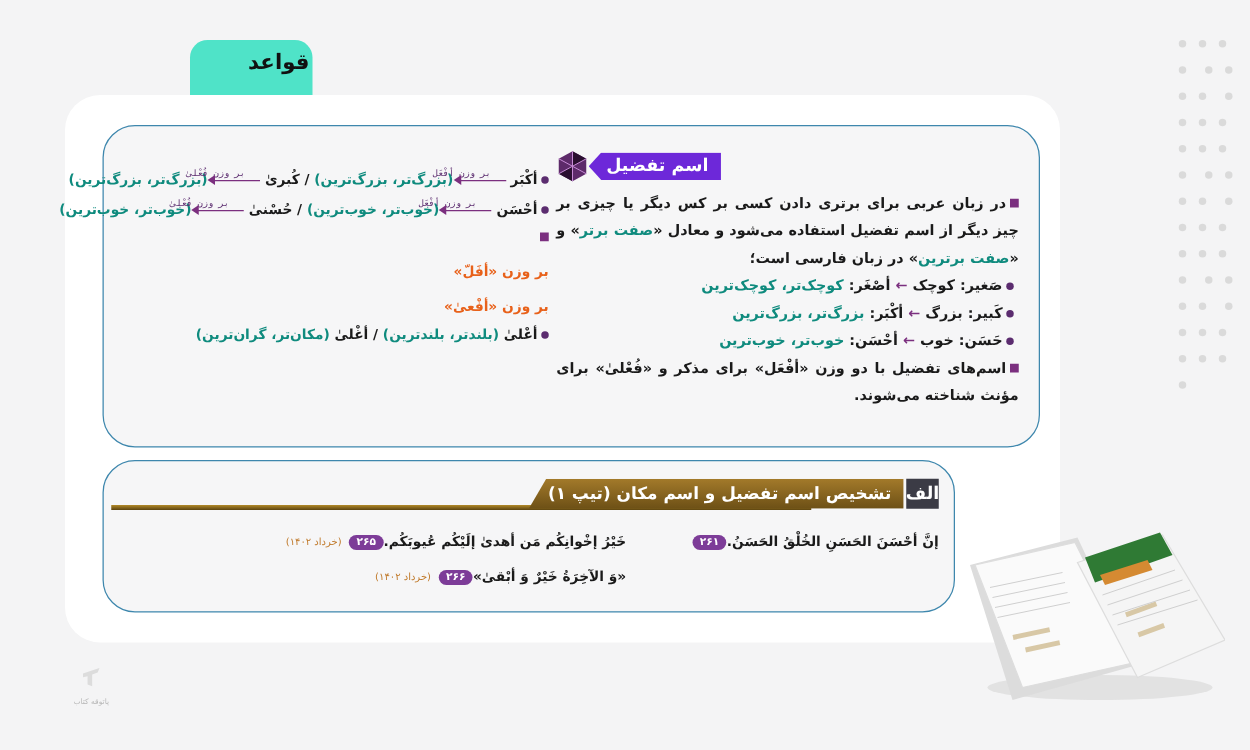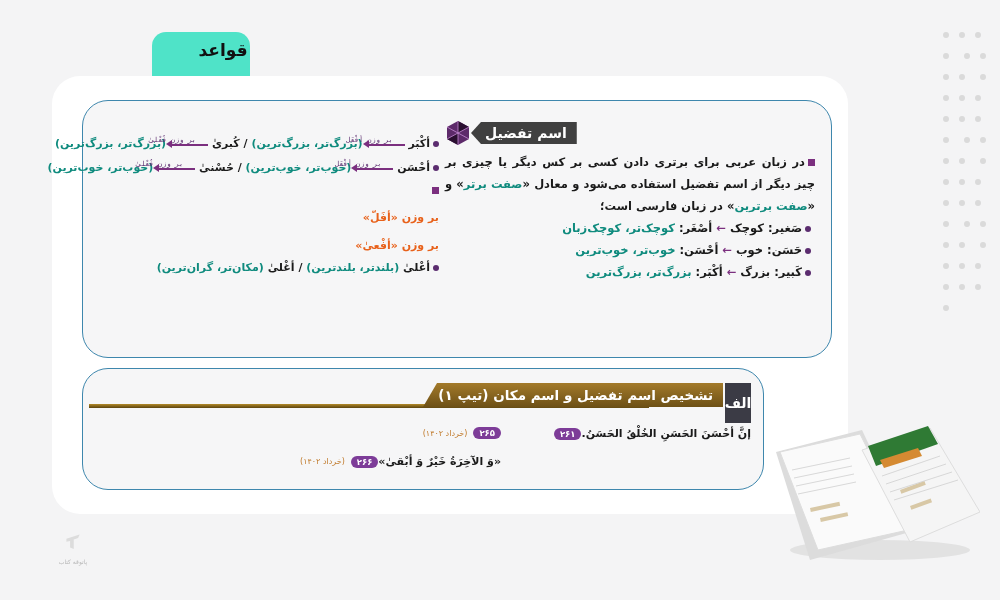--- a/index.html
+++ b/index.html
@@ -26,21 +26,21 @@
   .card-bottom { left: 82px; top: 368px; width: 682px; height: 122px; }
 
   .rtl { direction: rtl; text-align: right; }
 
   
   .col-right { position: absolute; right: 16px; top: 18px; width: 370px; font-size: 11.5px; line-height: 22px; font-weight: bold; }
   .section-title { display: flex; flex-direction: row-reverse; align-items: center; height: 28px; margin-bottom: 4px; }
   .hex { width: 26px; height: 26px; position: relative; }
   .hex svg { width: 26px; height: 26px; display: block; }
   .title-pill {
-    background: #404040; color: #fff; font-size: 14px; font-weight: bold; height: 22px;
+    background: #6d28d9; color: #fff; font-size: 14px; font-weight: bold; height: 22px;
     padding: 0 10px 0 14px; display: flex; align-items: center; margin-right: 15px;
     clip-path: polygon(10px 0, 100% 0, 100% 100%, 10px 100%, 0 50%);
     text-align: center;
   }
   .sq { display: inline-block; width: 7px; height: 7px; background: #7b2f7f; margin-left: 3px; vertical-align: middle; }
   .dot { display: inline-block; width: 6px; height: 6px; background: #5b2c6f; border-radius: 50%; margin-left: 3px; vertical-align: middle; }
   .teal { color: #0f8b7e; }
   .arrow { color: #7b2f7f; }
   .para { text-align: justify; text-align-last: right; }
 
@@ -54,21 +54,21 @@
   .orange { color: #e8611a; font-weight: bold; }
 
   
   .banner-line { position: absolute; left: 6px; top: 35px; width: 560px; height: 4px; background: linear-gradient(#b38a28, #5c4410); }
   .banner {
     position: absolute; right: 40px; top: 14px; height: 24px; width: 300px;
     background: linear-gradient(#a37a2a, #6d5016); color: #fff; font-weight: bold; font-size: 13.5px;
     display: flex; align-items: center; padding-right: 10px;
     clip-path: polygon(14px 0, 100% 0, 100% 100%, 0 100%);
   }
-  .alef { position: absolute; right: 12px; top: 14px; width: 26px; height: 40px; background: #3b3b45; color: #fff; font-weight: bold; font-size: 14px; display: flex; align-items: center; justify-content: center; }
+  .alef { position: absolute; right: 12px; top: 14px; width: 26px; height: 24px; background: #3b3b45; color: #fff; font-weight: bold; font-size: 14px; display: flex; align-items: center; justify-content: center; }
   .q-row { position: absolute; display: flex; flex-direction: row-reverse; align-items: center; font-size: 11px; font-weight: bold; }
   .qnum { background: #7d3c98; color: #fff; font-size: 8.5px; font-weight: bold; padding: 1px 6px; border-radius: 9px; margin-left: 6px; }
   .src { color: #c07a2b; font-size: 8px; font-weight: normal; margin-left: 18px; }
 
   
   .book { position: absolute; left: 770px; top: 420px; width: 210px; height: 150px; }
   .logo { position: absolute; left: 58px; top: 530px; width: 30px; text-align: center; }
   .logo-text { font-size: 6px; color: #b8b8b8; display: block; margin-top: 2px; white-space: nowrap; }
 </style>
 </head>
@@ -108,27 +108,30 @@
         </svg>
       </div>
       <div class="title-pill">اسم تفضیل</div>
     </div>
 
     <div class="para">
       <span class="sq"></span><span>در زبان عربی برای برتری دادن کسی بر کس دیگر یا چیزی بر چیز دیگر از اسم تفضیل استفاده می‌شود و معادل «</span><span class="teal">صفت برتر</span><span>» و «</span><span class="teal">صفت برترین</span><span>» در زبان فارسی است؛</span>
     </div>
 
     <div style="padding-right:4px;">
-      <span class="dot"></span><span>صَغیر: کوچک</span> <span class="arrow">←</span> <span>أصْغَر:</span> <span class="teal">کوچک‌تر، کوچک‌زبان</span>
+      <span class="dot"></span><span>صَغیر: کوچک</span> <span class="arrow">←</span> <span>أصْغَر:</span> <span class="teal">کوچک‌تر، کوچک‌ترین</span>
+    </div>
+    <div style="padding-right:4px;">
+      <span class="dot"></span><span>کَبیر: بزرگ</span> <span class="arrow">←</span> <span>أکْبَر:</span> <span class="teal">بزرگ‌تر، بزرگ‌ترین</span>
     </div>
     <div style="padding-right:4px;">
       <span class="dot"></span><span>حَسَن: خوب</span> <span class="arrow">←</span> <span>أحْسَن:</span> <span class="teal">خوب‌تر، خوب‌ترین</span>
     </div>
-    <div style="padding-right:4px;">
-      <span class="dot"></span><span>کَبیر: بزرگ</span> <span class="arrow">←</span> <span>أکْبَر:</span> <span class="teal">بزرگ‌تر، بزرگ‌ترین</span>
+    <div class="para">
+      <span class="sq"></span><span>اسم‌های تفضیل با دو وزن «أفْعَل» برای مذکر و «فُعْلیٰ» برای مؤنث شناخته می‌شوند.</span>
     </div>
   </div>
 
   <div class="col-left rtl">
     <div class="line">
       <span class="dot"></span><span>أکْبَر</span>
       <span class="weight-arrow"><span class="lbl">بر وزن أفْعَل</span><span class="shaft"></span><span class="head"></span></span><span class="teal">(بزرگ‌تر، بزرگ‌ترین)</span>
       <span>/</span> <span>کُبریٰ</span>
       <span class="weight-arrow"><span class="lbl">بر وزن فُعْلیٰ</span><span class="shaft"></span><span class="head"></span></span><span class="teal">(بزرگ‌تر، بزرگ‌ترین)</span>
     </div>
@@ -156,20 +159,21 @@
   <div class="banner rtl">تشخیص اسم تفضیل و اسم مکان (تیپ ۱)</div>
   <div class="alef">الف</div>
 
   <div class="q-row rtl" style="right:12px; top:58px;">
     <span class="qnum">۲۶۱</span>
     <span>إنَّ أحْسَنَ الحَسَنِ الخُلْقُ الحَسَنُ.</span>
   </div>
   <div class="q-row rtl" style="right:262px; top:58px;">
     <span class="src">(خرداد ۱۴۰۲)</span>
     <span class="qnum">۲۶۵</span>
+    <span>خَيْرُ إخْوانِكُم مَن أهدىٰ إلَيْكُم عُيوبَكُم.</span>
   </div>
   <div class="q-row rtl" style="right:262px; top:86px;">
     <span class="src">(خرداد ۱۴۰۲)</span>
     <span class="qnum">۲۶۶</span>
     <span>«وَ الآخِرَةُ خَيْرٌ وَ أبْقىٰ»</span>
   </div>
 </div>
 
 <div class="book">
   <svg viewBox="0 0 210 150" width="210" height="150">

